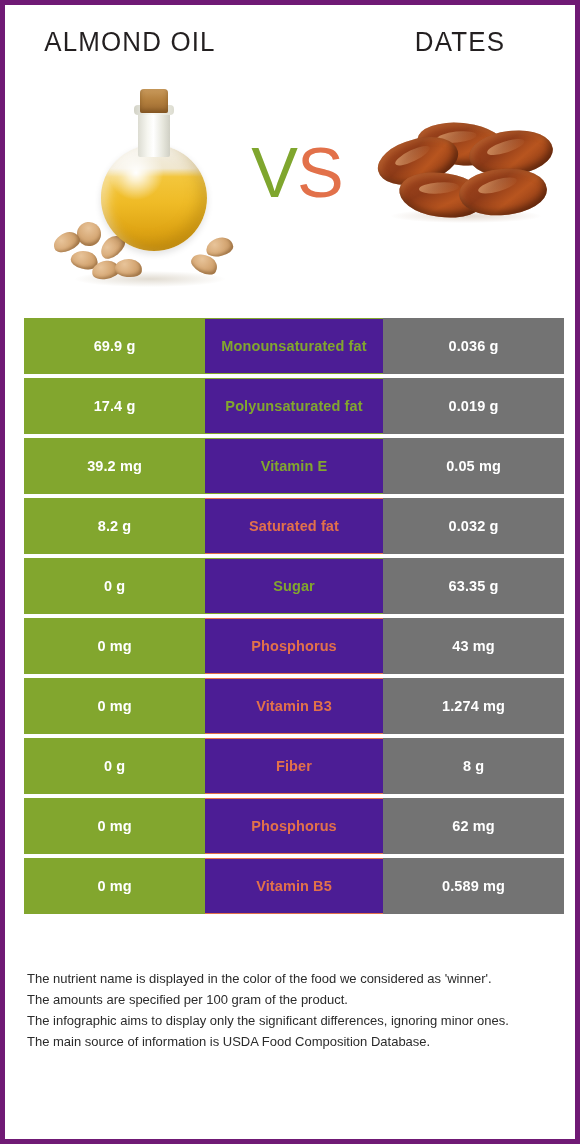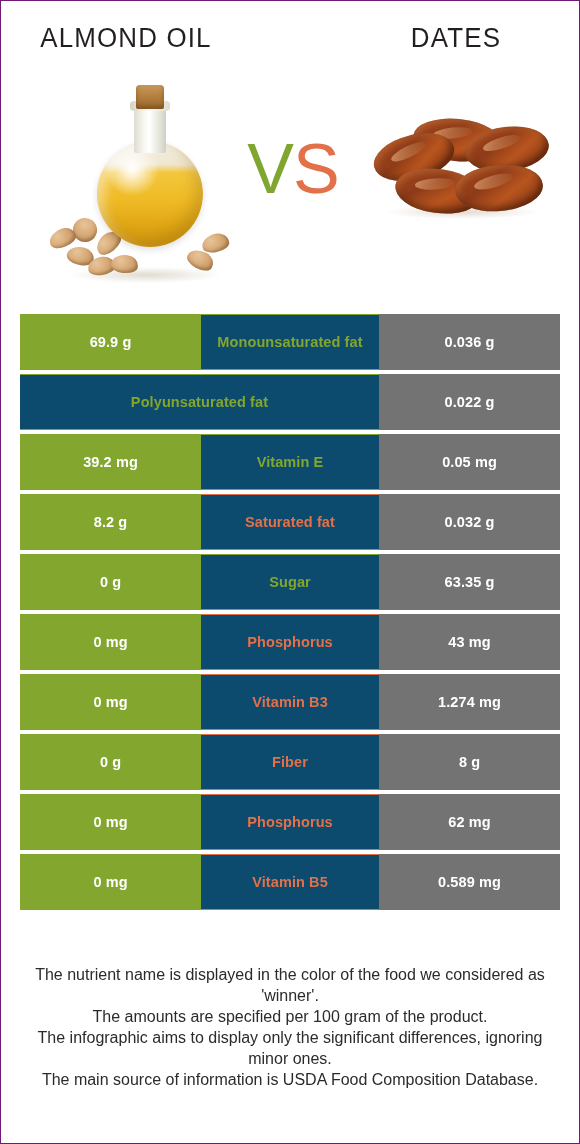--- a/index.html
+++ b/index.html
@@ -14,21 +14,21 @@
     overflow: hidden;
     font-family: "Liberation Sans", sans-serif;
     -webkit-font-smoothing: antialiased;
   }
   .page {
     position: relative;
     width: 580px;
     height: 1144px;
     background: #ffffff;
     box-sizing: border-box;
-    border: 1px solid #701a75;
+    border: 5px solid #701a75;
   }
 
   
   .header {
     position: absolute;
     top: 0; left: 0;
     width: 578px;
     height: 300px;
   }
   .title {
@@ -184,21 +184,21 @@
     letter-spacing: .1px;
   }
   .cell-left  { background: #82a62e; }
   .cell-right { background: #737373; }
 
   .cell-mid {
     flex: 1;
     display: flex;
     align-items: center;
     justify-content: center;
-    background: #0c4a6e;
+    background: #4c1d95;
     font-size: 14.5px;
     font-weight: 600;
     letter-spacing: .1px;
     border-top: 1px solid transparent;
     border-bottom: 1px solid transparent;
     box-sizing: border-box;
   }
   .row.win-green .cell-mid {
     color: #82a62e;
     border-top-color: #82a62e;
@@ -209,22 +209,22 @@
     border-top-color: #e2714a;
     border-bottom-color: #e2714a;
   }
 
   
   .footer {
     position: absolute;
     left: 22px;
     top: 963px;
     width: 534px;
-    text-align: center;
-    font-size: 16px;
+    text-align: left;
+    font-size: 13px;
     line-height: 21px;
     color: #2b2b2b;
     font-family: "Liberation Sans", sans-serif;
     font-weight: 400;
   }
   .footer p { margin: 0; }
 </style>
 </head>
 <body>
 
@@ -265,22 +265,23 @@
     </div>
   </div>
 
   <div class="table" id="nutrient-table">
       <div class="row win-green">
         <div class="cell-left">69.9 g</div>
         <div class="cell-mid">Monounsaturated fat</div>
         <div class="cell-right">0.036 g</div>
       </div>
       <div class="row win-green">
+        <div class="cell-left">17.4 g</div>
         <div class="cell-mid">Polyunsaturated fat</div>
-        <div class="cell-right">0.022 g</div>
+        <div class="cell-right">0.019 g</div>
       </div>
       <div class="row win-green">
         <div class="cell-left">39.2 mg</div>
         <div class="cell-mid">Vitamin E</div>
         <div class="cell-right">0.05 mg</div>
       </div>
       <div class="row win-red">
         <div class="cell-left">8.2 g</div>
         <div class="cell-mid">Saturated fat</div>
         <div class="cell-right">0.032 g</div>

